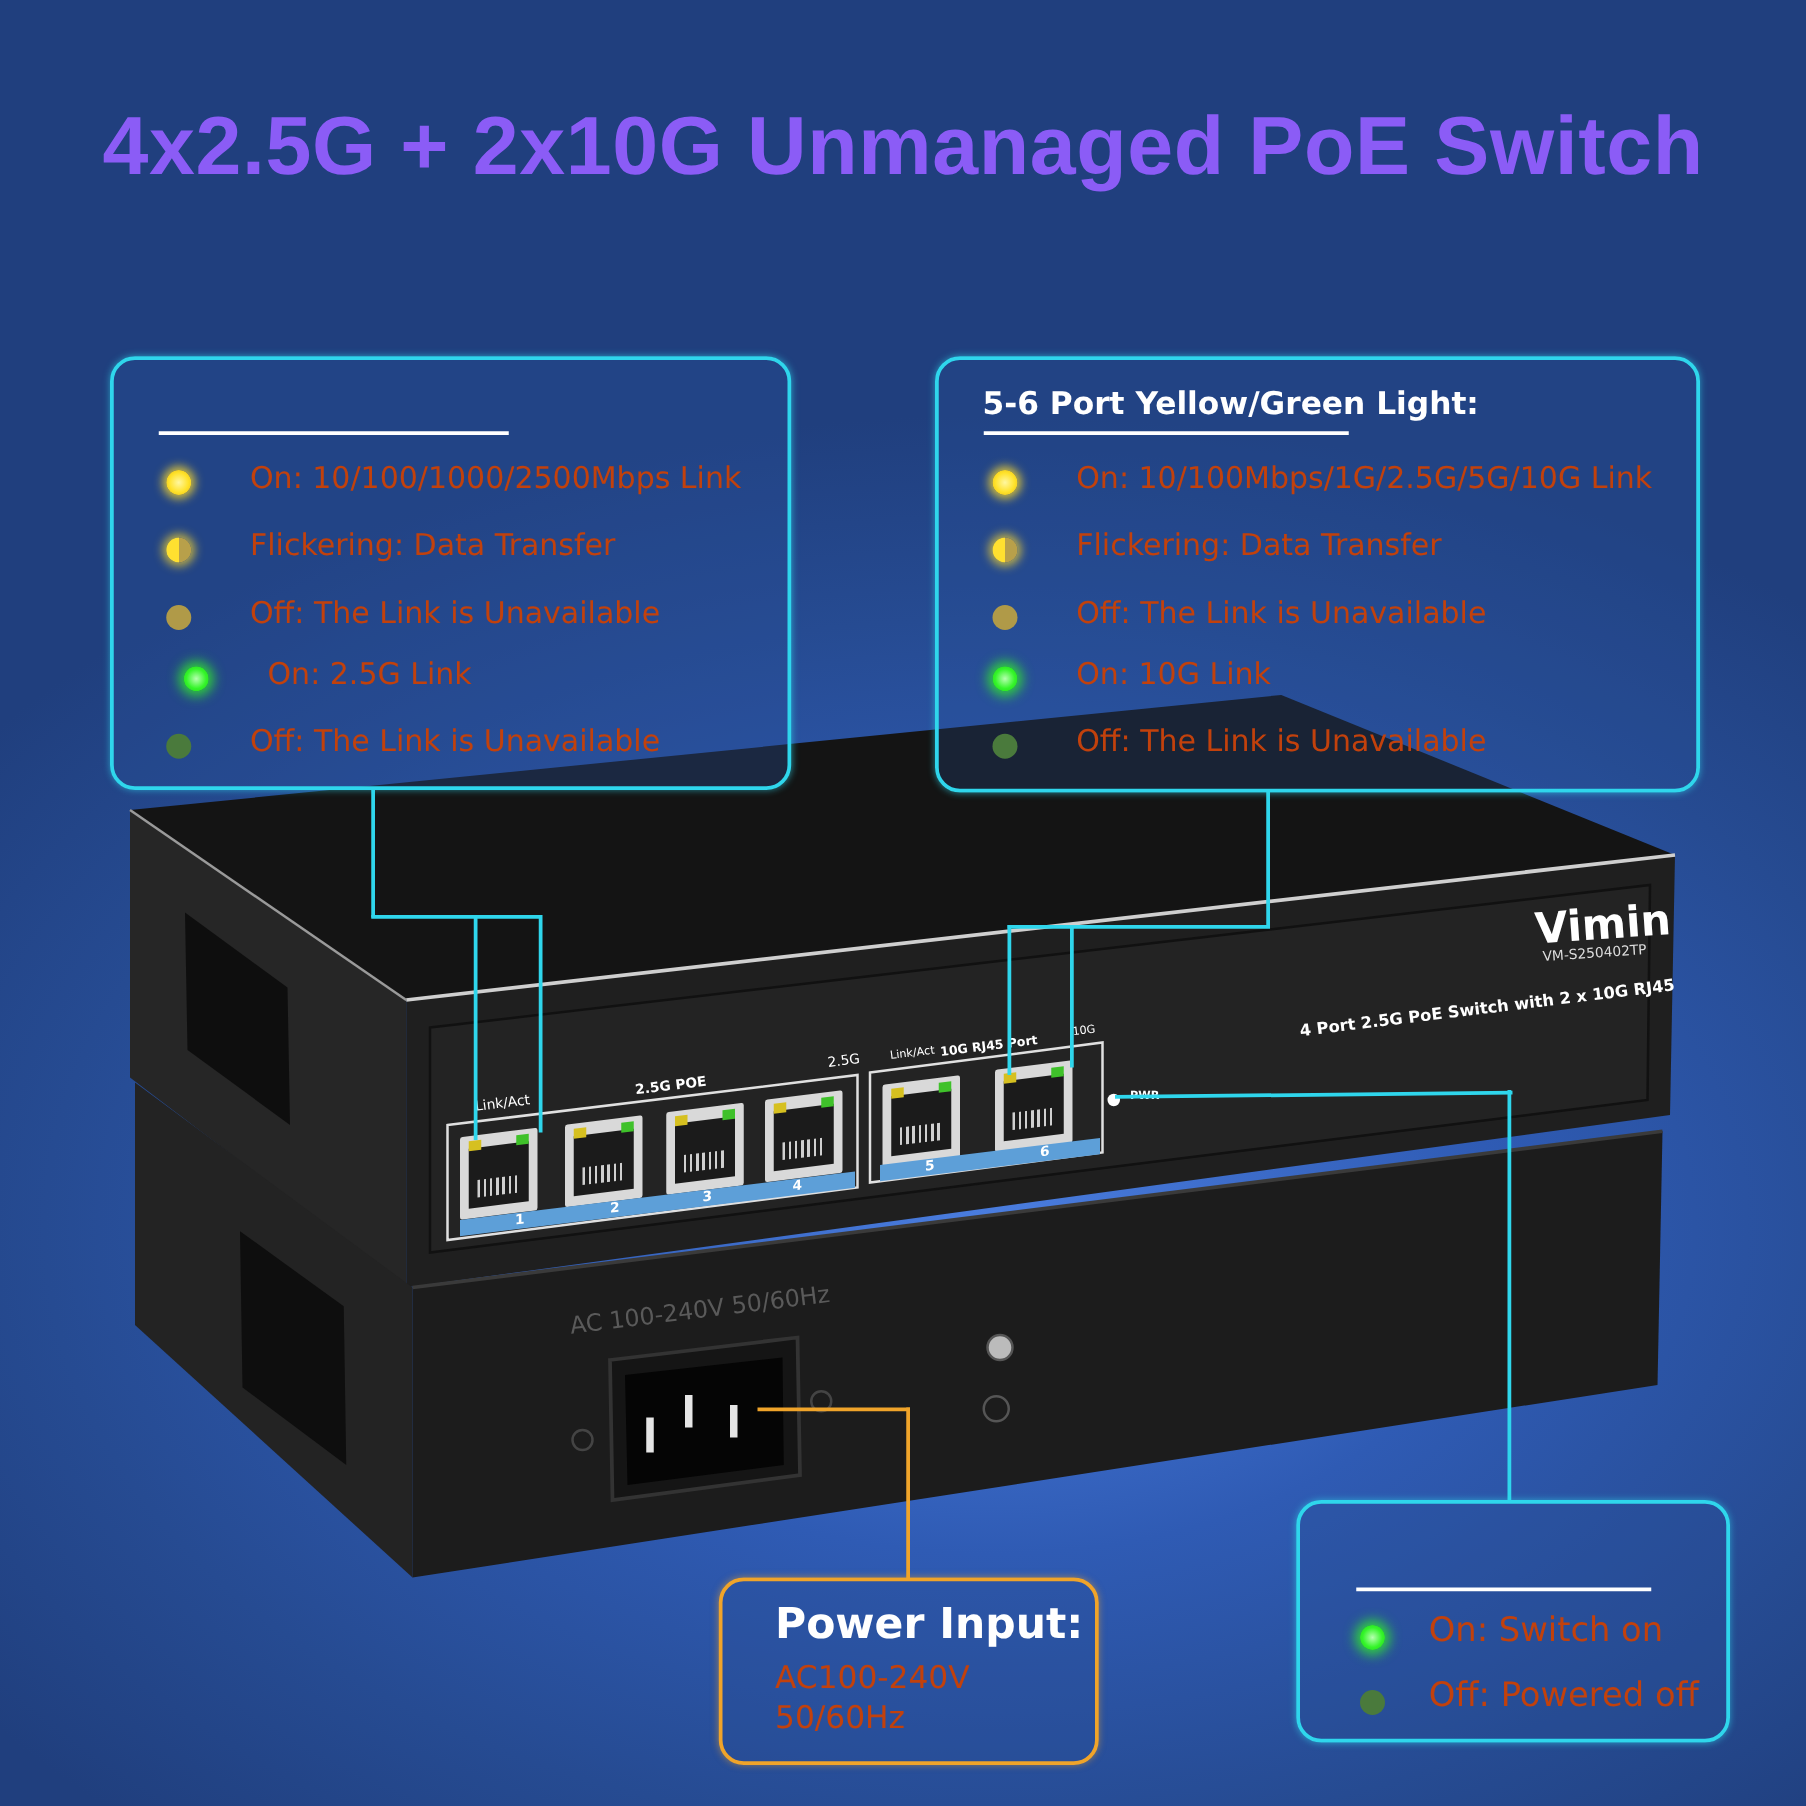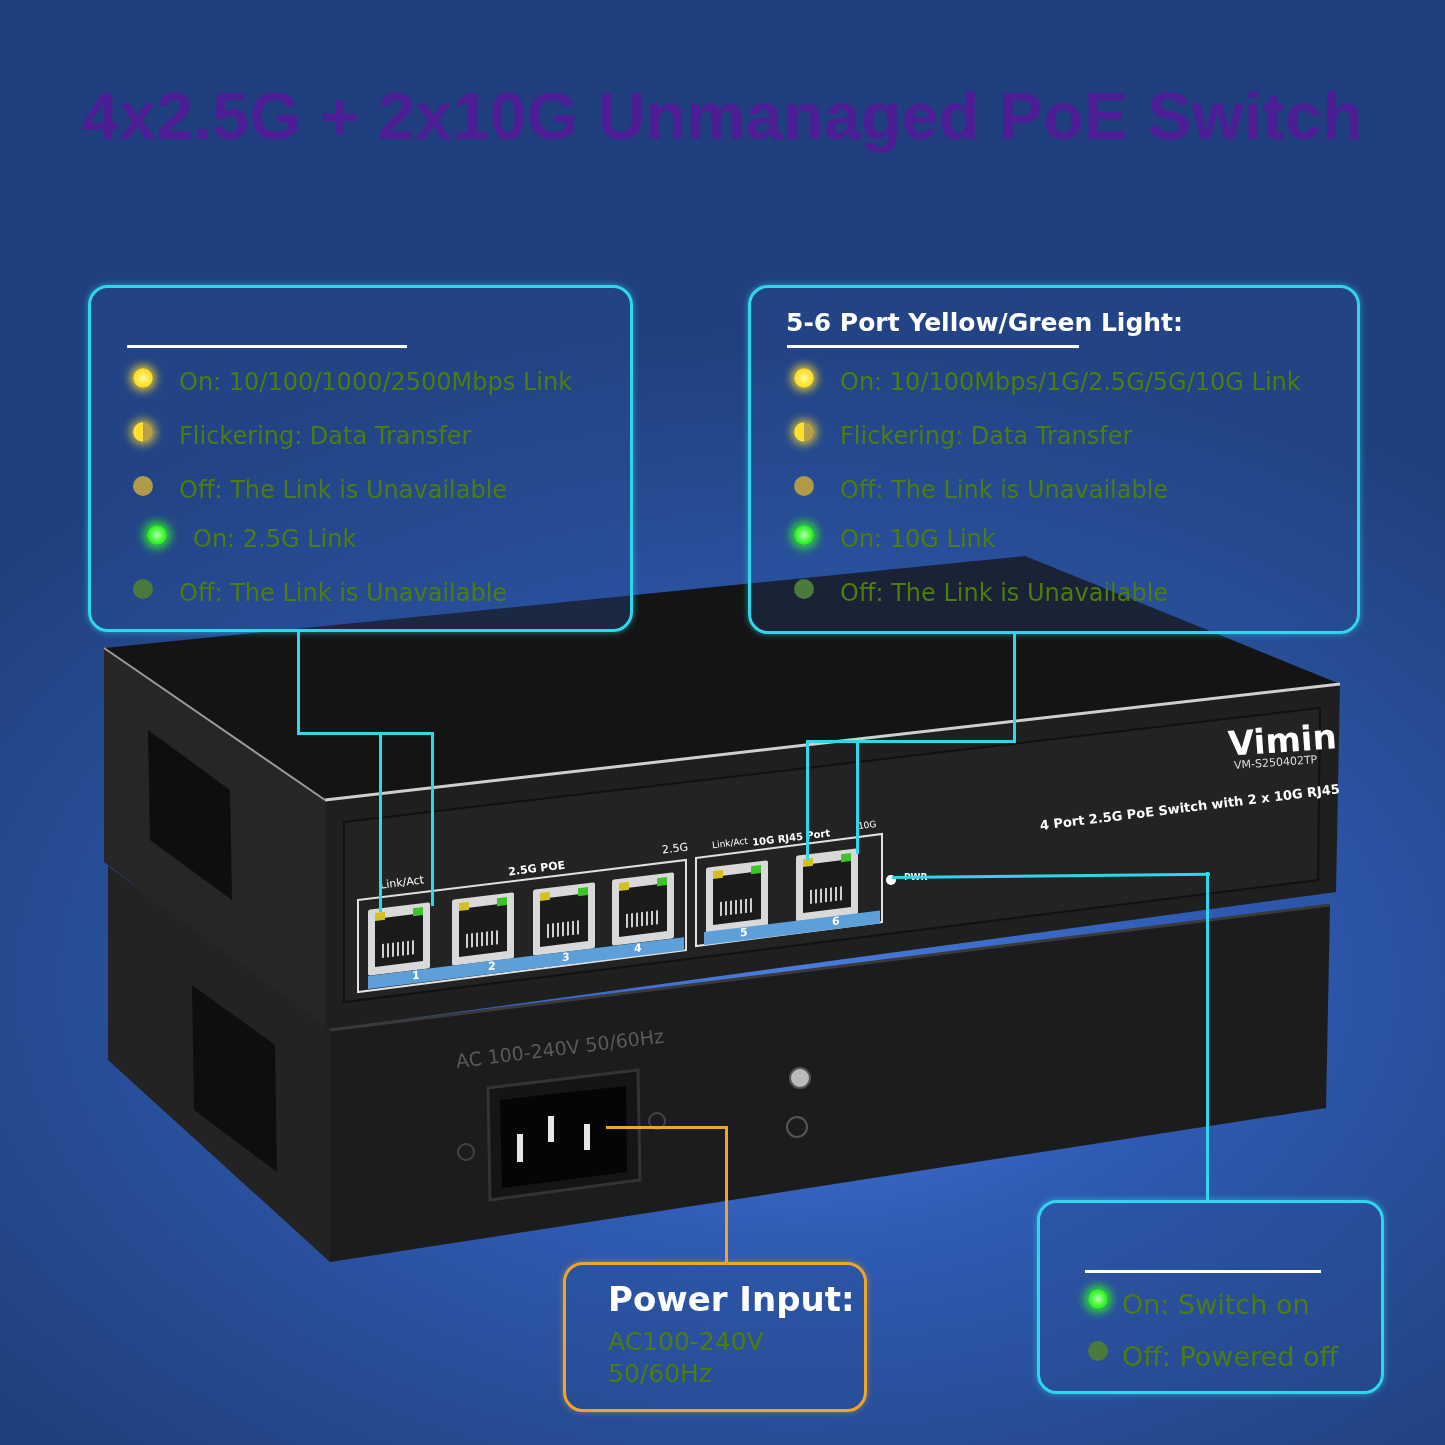--- a/index.html
+++ b/index.html
@@ -5,34 +5,34 @@
   html, body { margin: 0; padding: 0; }
   body {
     width: 1445px; height: 1445px; overflow: hidden; position: relative;
     font-family: "DejaVu Sans", sans-serif;
     background: radial-gradient(ellipse 70% 45% at 55% 68%, #4b7ee0 0%, #2f5bb4 40%, #264b92 75%, #203f7e 100%);
   }
   .abs { position: absolute; }
   .title {
     position: absolute; left: 0; top: 78px; width: 1445px; text-align: center;
     font-family: "Liberation Sans", sans-serif; font-weight: bold; font-size: 66px;
-    color: #4c1d95; letter-spacing: 0.5px;
+    color: #8b5cf6; letter-spacing: 0.5px;
   }
   .panel {
     position: absolute; border: 3px solid #2fd6ec; border-radius: 20px;
     background: rgba(40, 78, 150, 0.35);
     box-shadow: 0 0 6px rgba(47,214,236,0.6);
   }
-  .panel.orange { border-color: #f0a42a; box-shadow: 0 0 6px rgba(240,164,42,0.5); }
+  .panel.orange { border-color: #f0a42a; box-shadow: 0 0 6px rgba(240,164,42,0.5); margin-left: 12px; }
   .panel-head {
     position: absolute; font-family: "DejaVu Sans", sans-serif; font-weight: bold;
     color: #fff; font-size: 25px; white-space: nowrap;
   }
   .underline { position: absolute; height: 3px; background: #fff; }
-  .legend-row { position: absolute; display: flex; align-items: flex-start; color: #4d7c0f; font-size: 24px; white-space: nowrap; }
+  .legend-row { position: absolute; display: flex; align-items: flex-end; color: #c2410c; font-size: 24px; white-space: nowrap; gap: 21px; }
   .led { width: 20px; height: 20px; border-radius: 50%; margin-right: 26px; flex: none; }
   .led.y-on { background: radial-gradient(circle, #fff7a0 0%, #ffe22a 55%, #e3b716 100%); box-shadow: 0 0 8px 3px rgba(255,220,40,0.8); }
   .led.y-flick { background: linear-gradient(90deg, #ffe030 50%, #b8a04a 50%); box-shadow: 0 0 8px 3px rgba(255,220,40,0.7); }
   .led.y-off { background: #b09a48; }
   .led.g-on { background: radial-gradient(circle, #b6ffb0 0%, #35f52a 55%, #1fcc1a 100%); box-shadow: 0 0 9px 4px rgba(50,240,40,0.8); }
   .led.g-off { background: #4a7a3c; }
   .line { position: absolute; background: #2fd6ec; }
   .line.o { background: #f0a42a; }
   .switch-label { position: absolute; color: #fff; font-family: "DejaVu Sans", sans-serif; white-space: nowrap; }
   .port {

